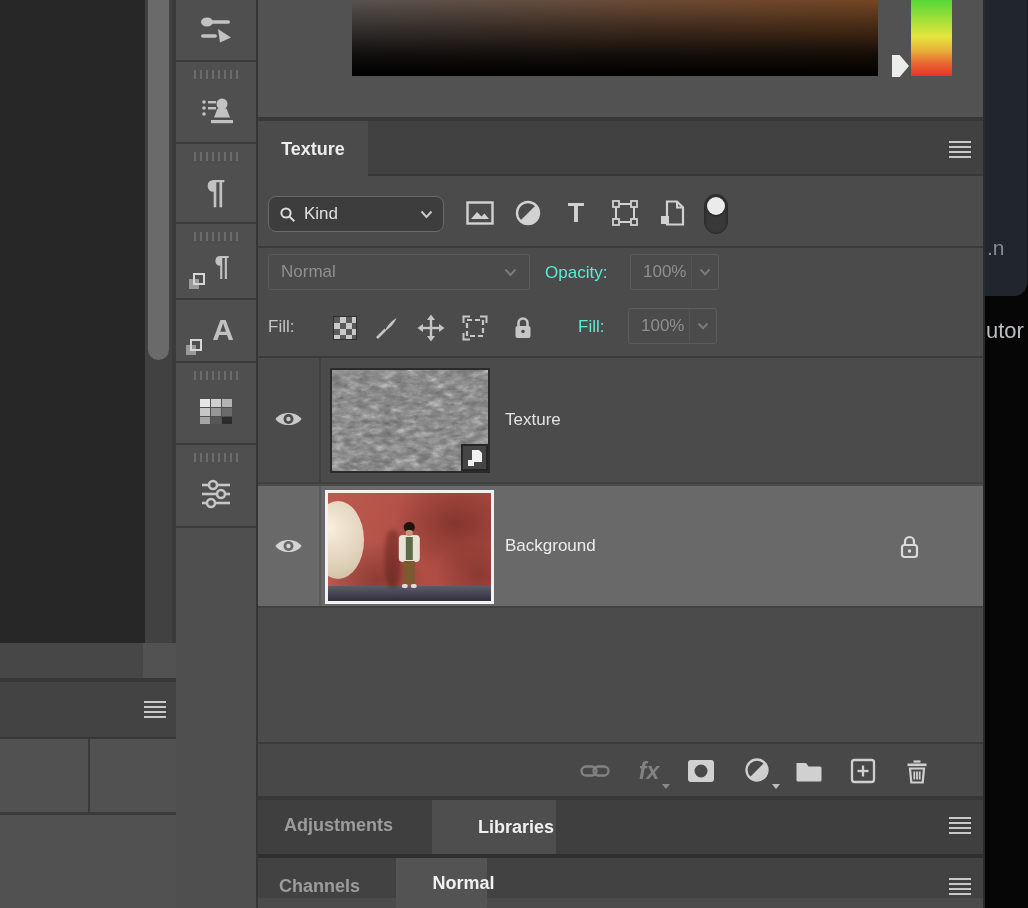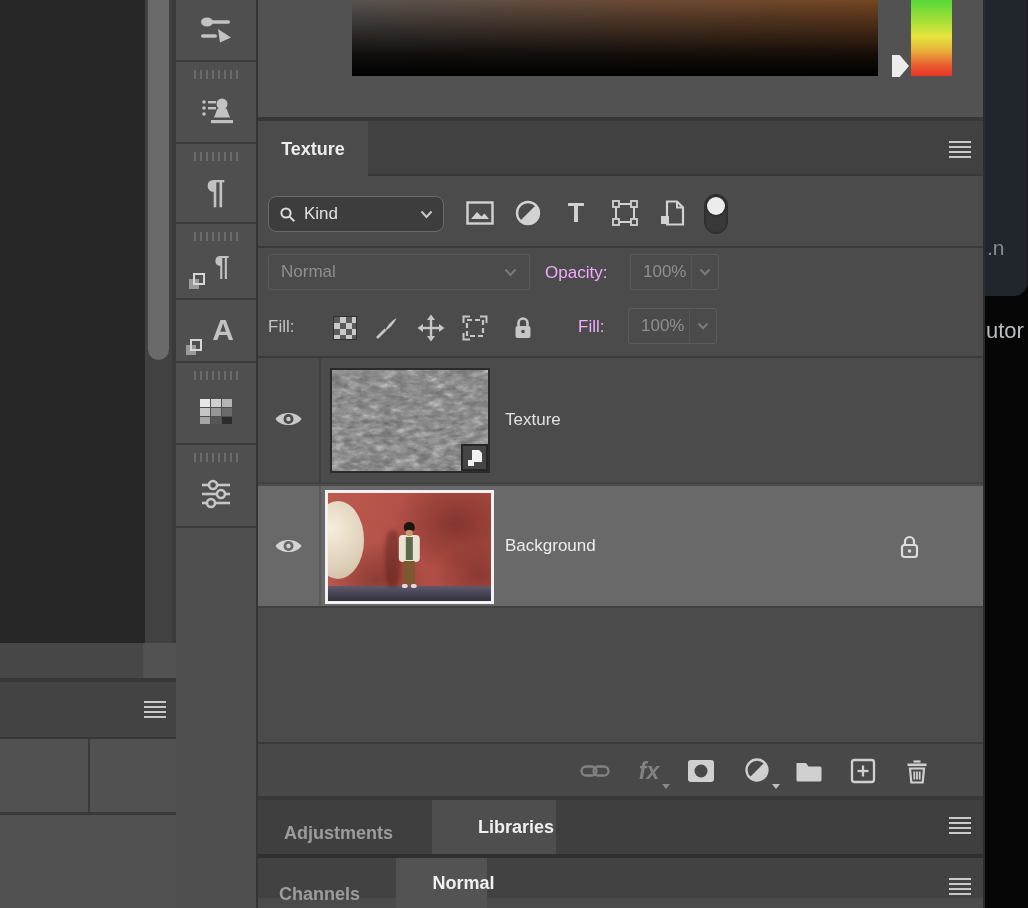--- a/index.html
+++ b/index.html
@@ -63,21 +63,21 @@
   .kind-combo .chev { margin-left:auto; }
   .flt-ic { top:20px; width:30px; height:30px; display:flex; align-items:center; justify-content:center; }
   .toggle { left:446px; top:16px; width:24px; height:40px; border-radius:12px; background:#393939;
             border:1px solid #2d2d2d; box-shadow:inset 0 1px 3px rgba(0,0,0,.4); }
   .toggle-ball { position:absolute; left:2px; top:2px; width:18px; height:18px; border-radius:50%;
                  background:#ebebeb; box-shadow:0 1px 2px rgba(0,0,0,.5); }
 
   .blend-row { left:0; top:250px; width:725px; height:46px; background:#4b4b4b; }
   .blend-combo { left:10px; top:4px; width:262px; height:36px; padding:0 12px; }
   .blend-combo .chev { margin-left:auto; opacity:.6; }
-  .dis-label { color:#f0abfc; font-size:17px; }
+  .dis-label { color:#5eead4; font-size:17px; }
   .val-combo { height:36px; }
   .val-combo .val { padding-left:12px; }
   .val-combo .chevbox { margin-left:auto; width:27px; height:100%; border-left:1px solid #5c5c5c;
                         display:flex; align-items:center; justify-content:center; opacity:.6; }
 
   .lock-row { left:0; top:298px; width:725px; height:60px; background:#4b4b4b; border-bottom:2px solid #3a3a3a; }
   .lock-label { color:#c4c4c4; font-size:17px; }
   .lk-ic { top:15px; width:30px; height:30px; display:flex; align-items:center; justify-content:center; }
   .checker { width:24px; height:24px; border:1px solid #2f2f2f;
              background:repeating-conic-gradient(#c9c9c9 0 25%, #5a5a5a 0 50%); background-size:12px 12px; }
@@ -113,21 +113,21 @@
   .man-shoe-r { position:absolute; left:14px; bottom:0; width:6px; height:4px; background:#dcdcdc; border-radius:2px; }
 
   .list-div { left:0; top:742px; width:725px; height:2px; background:#3a3a3a; }
   .bottom-bar { left:0; top:744px; width:725px; height:56px; background:#484848; }
   .bb-ic { top:12px; width:30px; height:30px; display:flex; align-items:center; justify-content:center; }
   .tri-dn { position:absolute; width:0; height:0; border-left:4px solid transparent; border-right:4px solid transparent;
             border-top:5px solid #8a8a8a; }
   .bar-div { left:0; top:796px; width:725px; height:4px; background:#383838; }
 
   .tabs1 { left:0; top:800px; width:725px; height:54px; background:#3f3f3f; }
-  .tab-inactive { position:absolute; color:#9c9c9c; font-size:18px; font-weight:700;margin-top:8px; }
+  .tab-inactive { position:absolute; color:#9c9c9c; font-size:18px; font-weight:700; }
   .tab-active { position:absolute; background:#4e4e4e; display:flex; align-items:center; justify-content:center;
                 color:#f0f0f0; font-size:18px; font-weight:700;padding-left:44px; }
   .tabs-gap { left:0; top:854px; width:725px; height:4px; background:#2f2f2f; }
   .tabs2 { left:0; top:858px; width:725px; height:40px; background:#424242; }
 
   
   .right-strip { left:985px; top:0; width:43px; height:908px; background:#060606; }
   .right-card { position:absolute; left:0; top:0; width:43px; height:296px; background:#21252c;
                 border-bottom-right-radius:14px; border-right:1px solid #15181d; }
   .frag-top { position:absolute; left:2px; top:236px; color:#878c93; font-size:21px; }

